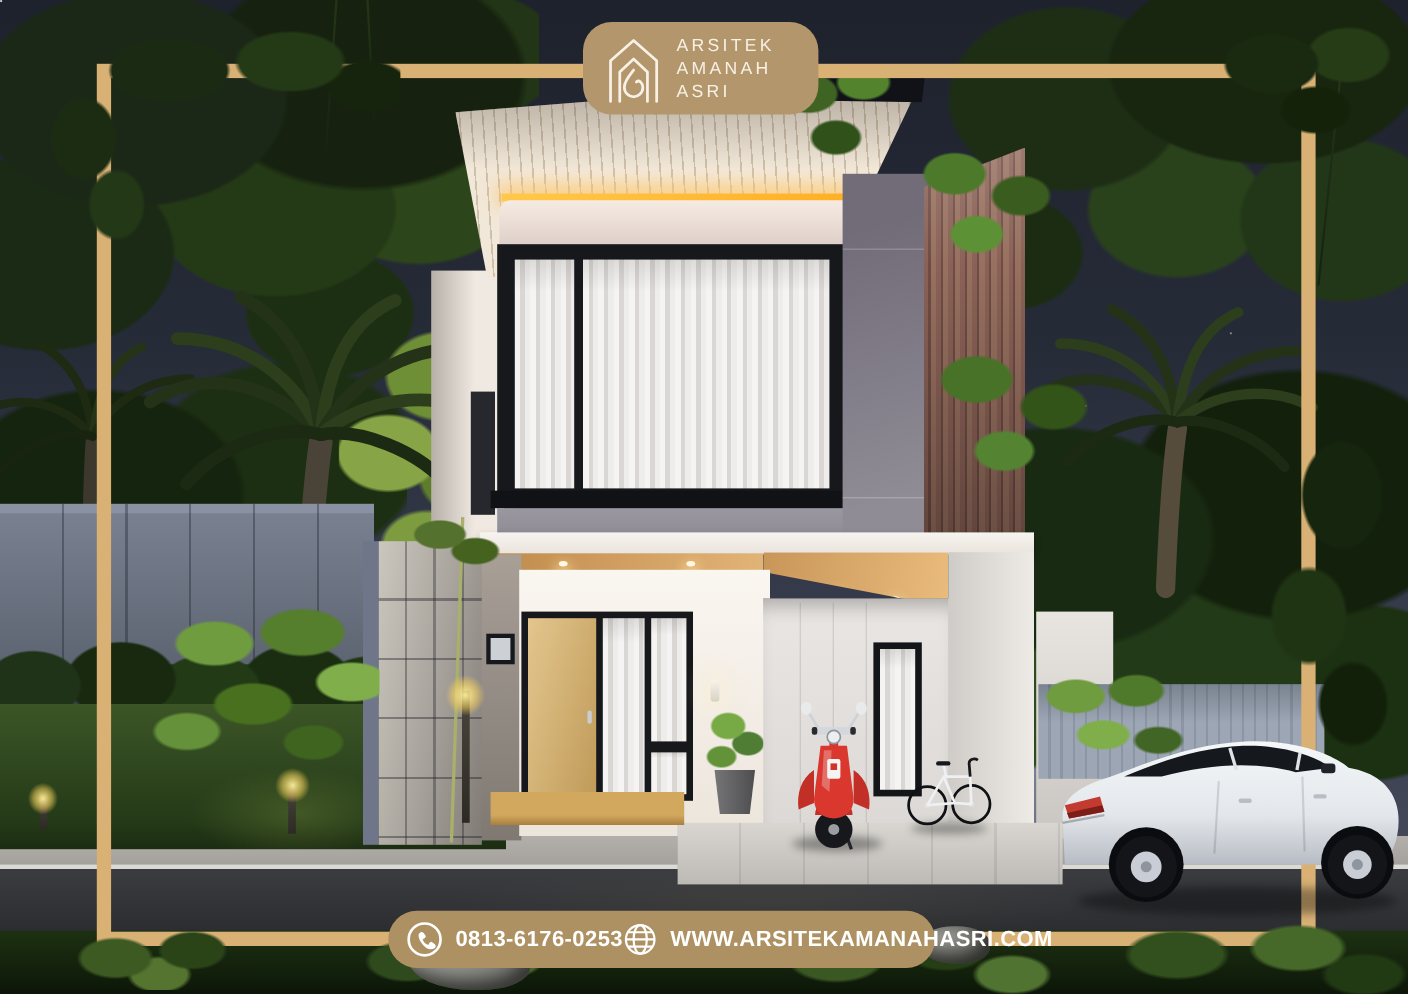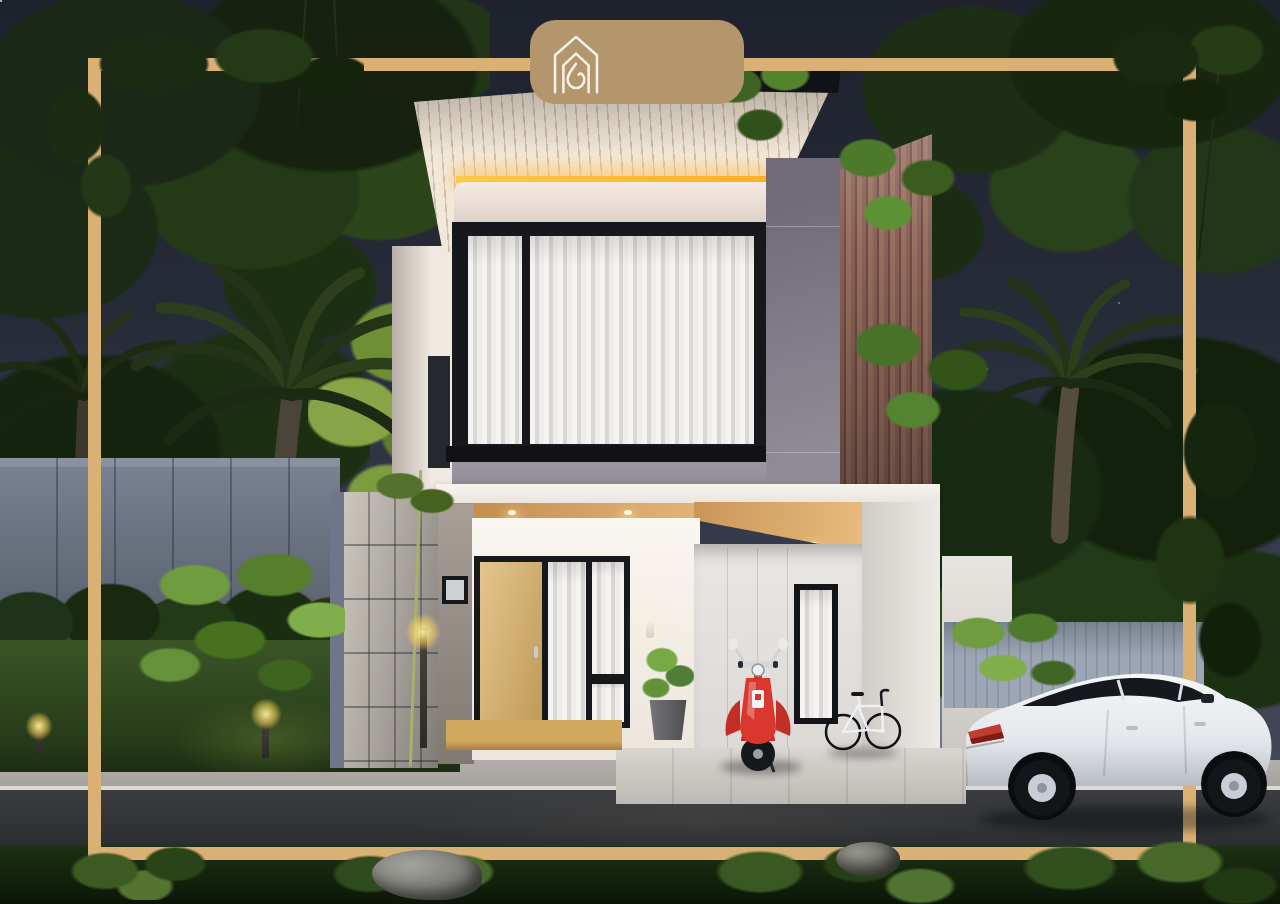--- a/index.html
+++ b/index.html
@@ -465,16 +465,40 @@
   </svg>
 
   <div class="abs" id="badge">
     <svg width="52" height="64" viewBox="0 0 62 76">
       <g fill="none" stroke="#f7f1e6" stroke-width="3" stroke-linejoin="round" stroke-linecap="round">
         <path d="M6,74 L6,30 L31,8 L56,30 L56,74"></path>
         <path d="M16,74 L16,42 L31,28 L46,42 L46,74"></path>
         <path d="M31,40 C25,48 21,53 21,59 A10,10 0 0 0 41,59 C41,54 37,50 34,53"></path>
       </g>
     </svg>
+    <div id="badge-text">
+      <span>ARSITEK</span>
+      <span>AMANAH</span>
+      <span>ASRI</span>
+    </div>
   </div>
 
+  <div class="abs" id="contact-bar">
+    <div class="contact-group">
+      <svg width="34" height="34" viewBox="0 0 34 34">
+        <circle cx="17" cy="17" r="14.5" fill="none" stroke="#fff" stroke-width="2.4"></circle>
+        <path d="M11.5,12.5 q2,-3.5 4.5,-1.5 l2.2,3.2 q-0.8,2.2 -3,2.6 q1.2,4 5.2,5.2 q0.6,-2.2 2.8,-2.8 l3.2,2.2 q2,2.4 -1.2,4.2 q-5.4,1.6 -9.6,-3.4 q-4.4,-5.4 -4.1,-9.7z" fill="#fff"></path>
+      </svg>
+      <span class="contact-text">0813-6176-0253</span>
+    </div>
+    <div class="contact-group">
+      <svg width="32" height="32" viewBox="0 0 32 32">
+        <g fill="none" stroke="#fff" stroke-width="2">
+          <circle cx="16" cy="16" r="13"></circle>
+          <ellipse cx="16" cy="16" rx="6" ry="13"></ellipse>
+          <path d="M3,16 L29,16 M5,9.5 L27,9.5 M5,22.5 L27,22.5"></path>
+        </g>
+      </svg>
+      <span class="contact-text">WWW.ARSITEKAMANAHASRI.COM</span>
+    </div>
+  </div>
 
 </div>
 
 </body></html>

